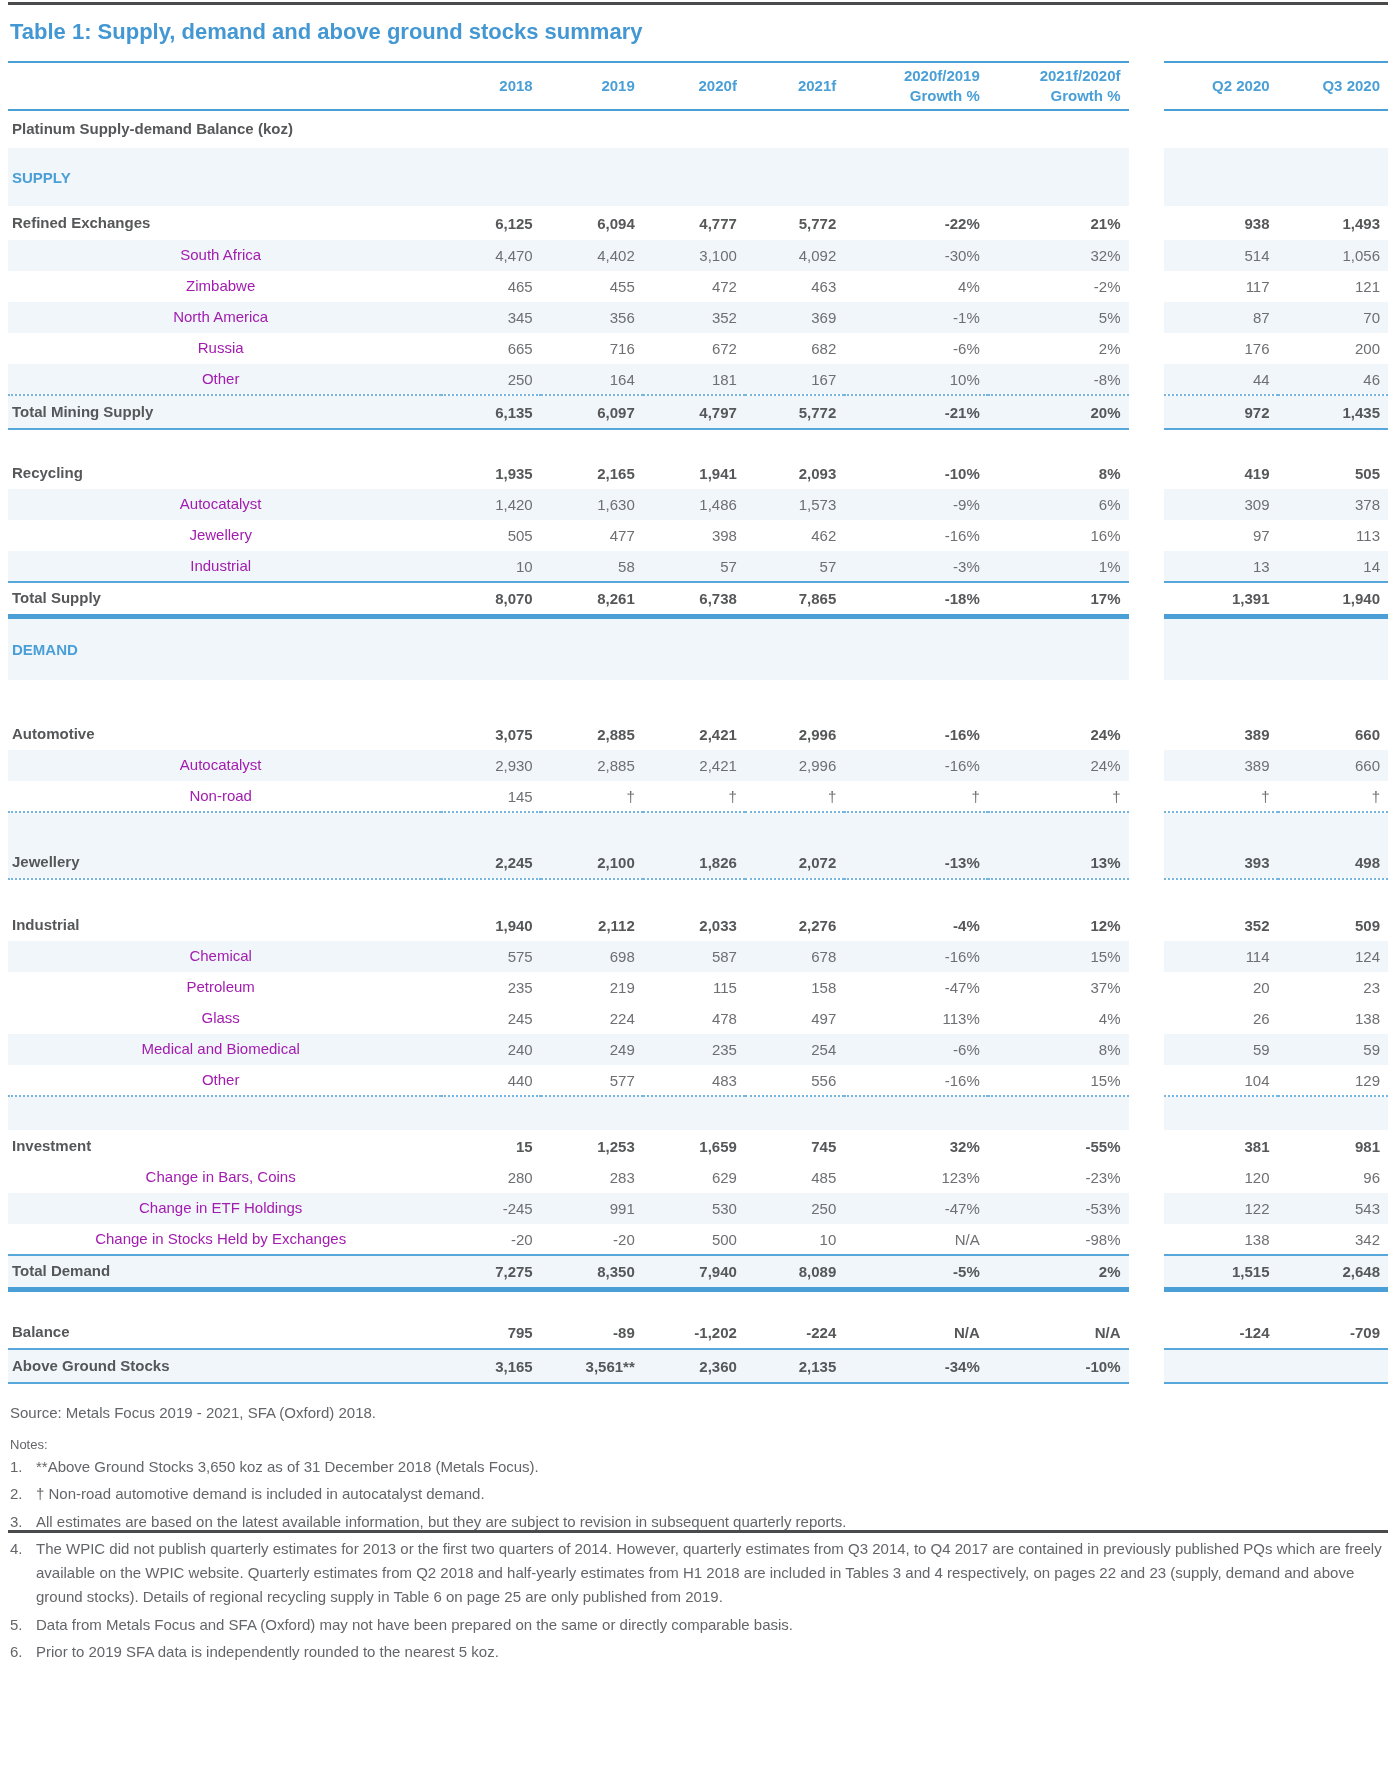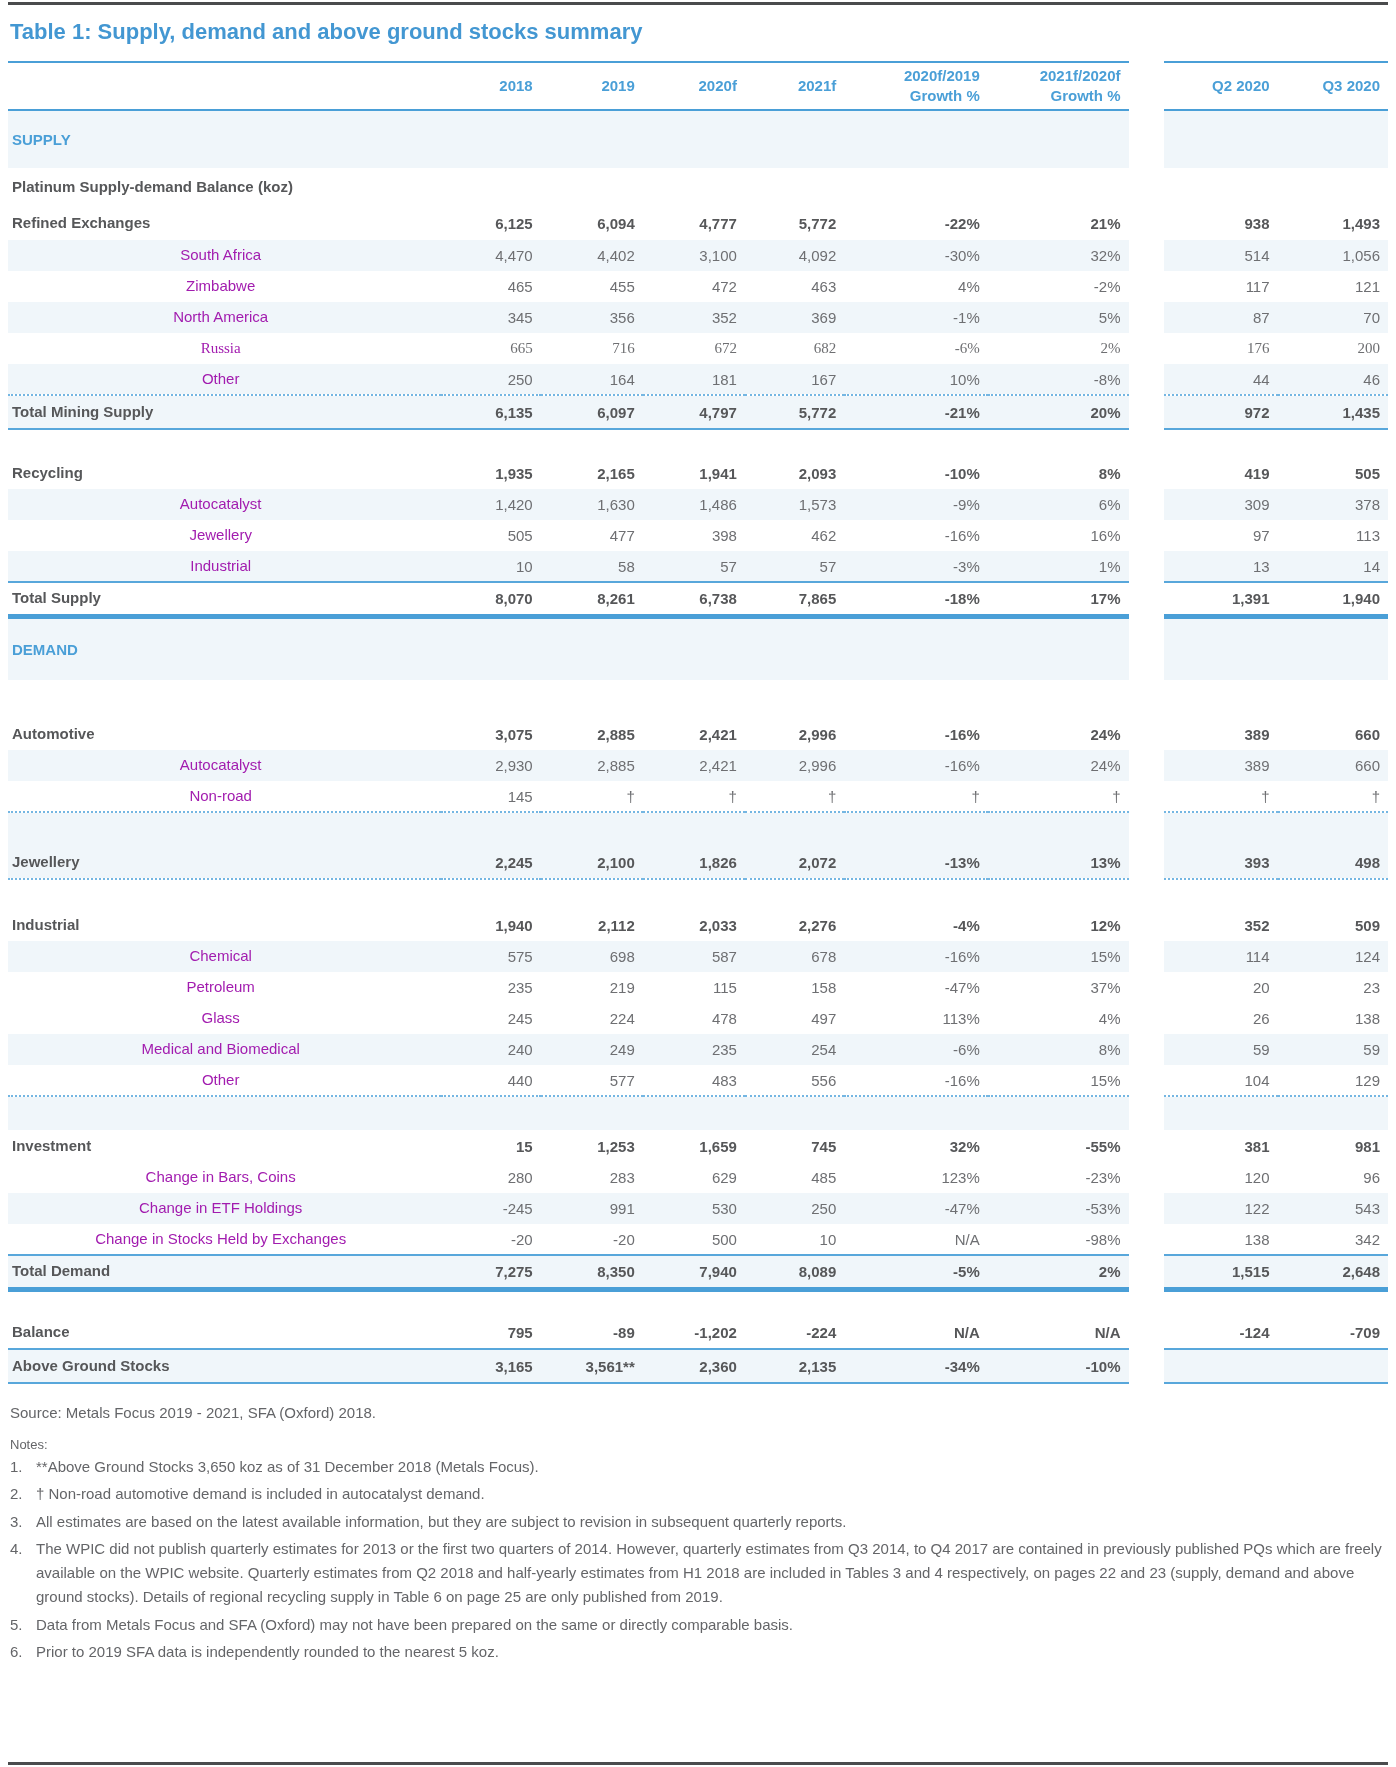--- a/index.html
+++ b/index.html
@@ -1,21 +1,21 @@
 <!DOCTYPE html>
 <html><head>
 <meta charset="utf-8">
 <style>
   html,body{margin:0;padding:0;background:#ffffff;}
   body{
     width:1396px;height:1767px;overflow:hidden;position:relative;
     font-family:"Liberation Sans","DejaVu Sans",sans-serif;
     -webkit-font-smoothing:antialiased;
   }
-  .page{position:relative;width:1380px;height:1763px;margin:0 8px;}
+  .page{position:relative;width:1380px;height:1531px;margin:0 8px;}
   .top-rule{height:3px;background:#4a4b4d;margin-top:2px;}
   .bottom-rule{position:absolute;left:0;right:0;bottom:0;height:3px;background:#4a4b4d;}
   h1.title{
     margin:14px 0 16px 2px;font-size:22px;font-weight:bold;color:#4397d2;letter-spacing:0;
   }
   table.summary{width:100%;border-collapse:collapse;table-layout:fixed;}
   table.summary td,table.summary th{
     font-size:15px;padding:0 8px 0 4px;vertical-align:middle;
     overflow:hidden;white-space:nowrap;
   }
@@ -102,29 +102,29 @@
             <div class="l1">Q2 2020</div>
             <div class="l2"></div>
           </th>
           <th class="h">
             <div class="l1">Q3 2020</div>
             <div class="l2"></div>
           </th>
         </tr>
       </thead>
     <tbody>
+        <tr style="height: 38px;">
+          <td colspan="7" class="lbl">Platinum Supply-demand Balance (koz)</td>
+          <td class="gap"></td>
+          <td colspan="2" class=""></td>
+        </tr>
         <tr style="height: 58px;">
           <td colspan="7" class="sect lt">SUPPLY</td>
           <td class="gap"></td>
           <td colspan="2" class="lt"></td>
-        </tr>
-        <tr style="height: 38px;">
-          <td colspan="7" class="lbl">Platinum Supply-demand Balance (koz)</td>
-          <td class="gap"></td>
-          <td colspan="2" class=""></td>
         </tr>
         <tr class="boldrow" style="height: 34px;">
           <td class="lbl">Refined Exchanges</td>
           <td class="val">6,125</td>
           <td class="val">6,094</td>
           <td class="val">4,777</td>
           <td class="val">5,772</td>
           <td class="val">-22%</td>
           <td class="val">21%</td>
           <td class="gap"></td>
@@ -160,21 +160,21 @@
           <td class="val lt">345</td>
           <td class="val lt">356</td>
           <td class="val lt">352</td>
           <td class="val lt">369</td>
           <td class="val lt">-1%</td>
           <td class="val lt">5%</td>
           <td class="gap"></td>
           <td class="val lt">87</td>
           <td class="val lt">70</td>
         </tr>
-        <tr style="height: 31px; font-family: Liberation Serif, serif;">
+        <tr style="height: 31px;">
           <td class="lbl sub">Russia</td>
           <td class="val">665</td>
           <td class="val">716</td>
           <td class="val">672</td>
           <td class="val">682</td>
           <td class="val">-6%</td>
           <td class="val">2%</td>
           <td class="gap"></td>
           <td class="val">176</td>
           <td class="val">200</td>

